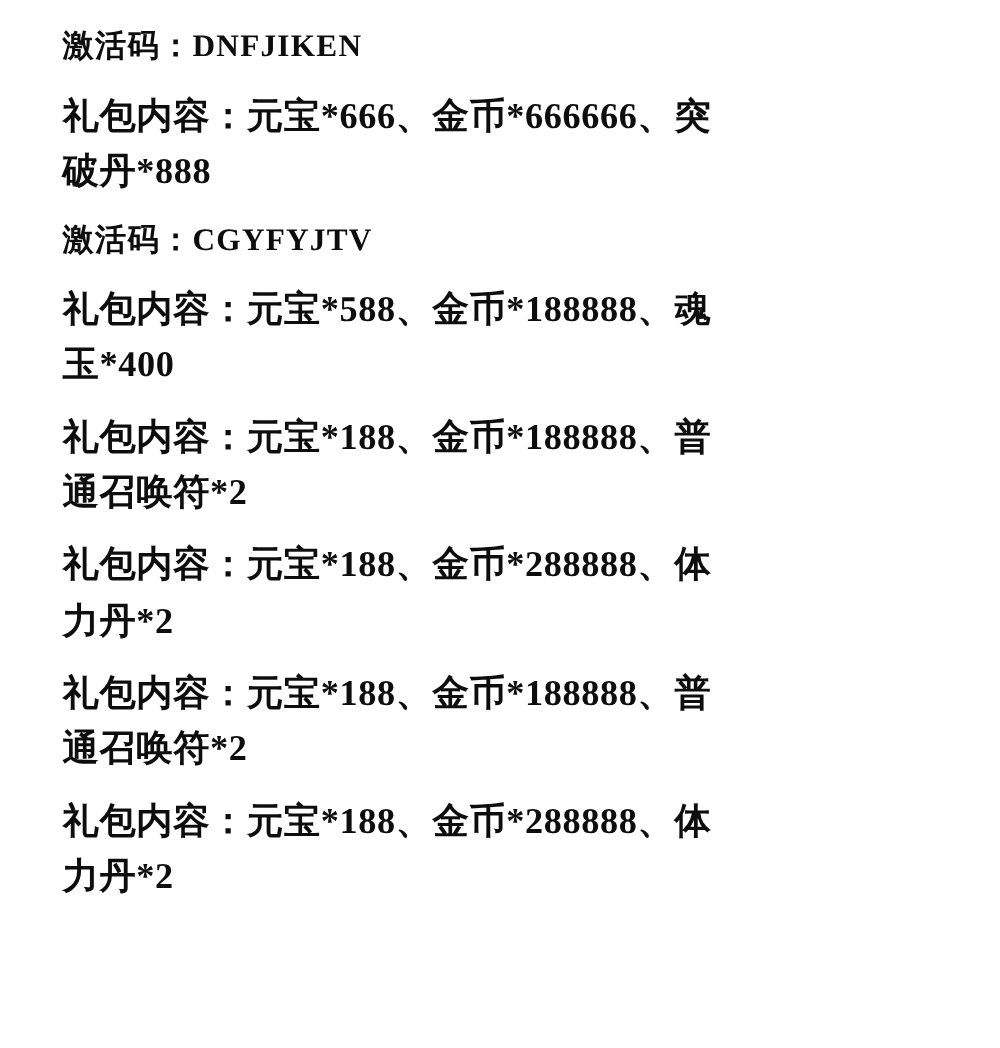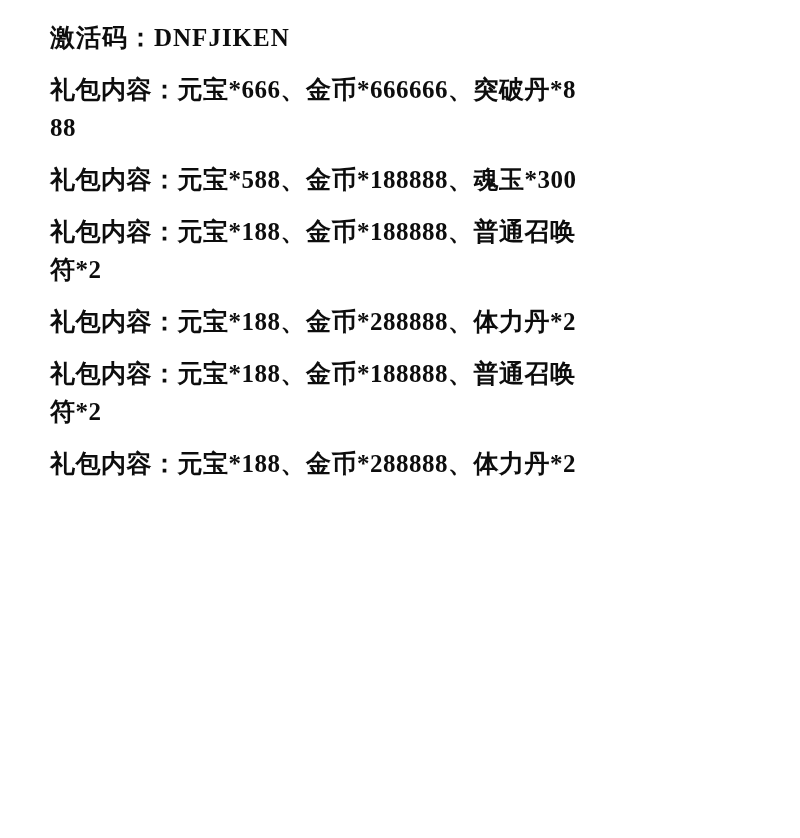--- a/index.html
+++ b/index.html
@@ -29,35 +29,36 @@
   }
   
   .line.code {
     font-size: 25px;
     line-height: 1.56;
     margin: 0 0 14px 0;
     letter-spacing: 1px;
   }
   
   .line.content {
-    font-size: 25px;
+    font-size: 29px;
     line-height: 1.52;
     margin: 0 0 14px 0;
     letter-spacing: 0.5px;
   }
 </style>
 </head>
 <body>
 
 <div id="doc">
 
   <p class="line code">激活码：DNFJIKEN</p>
   <p class="line content">礼包内容：元宝*666、金币*666666、突破丹*888</p>
 
-  <p class="line content">礼包内容：元宝*588、金币*188888、魂玉*300</p>
+  <p class="line code">激活码：CGYFYJTV</p>
+  <p class="line content">礼包内容：元宝*588、金币*188888、魂玉*400</p>
 
   <p class="line content">礼包内容：元宝*188、金币*188888、普通召唤符*2</p>
 
   <p class="line content">礼包内容：元宝*188、金币*288888、体力丹*2</p>
 
   <p class="line content">礼包内容：元宝*188、金币*188888、普通召唤符*2</p>
 
   <p class="line content">礼包内容：元宝*188、金币*288888、体力丹*2</p>
 
 </div>

